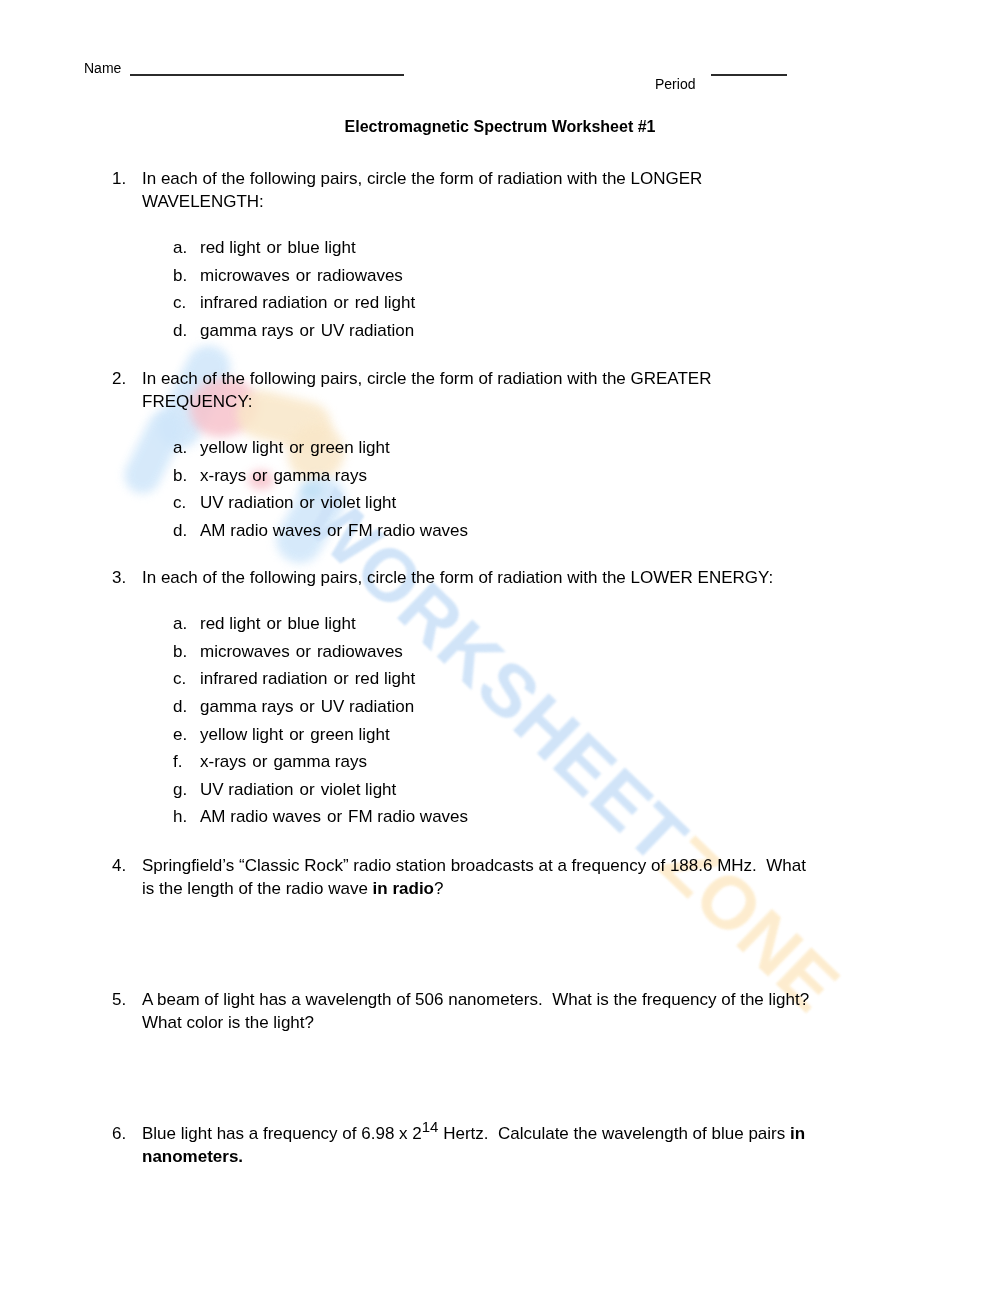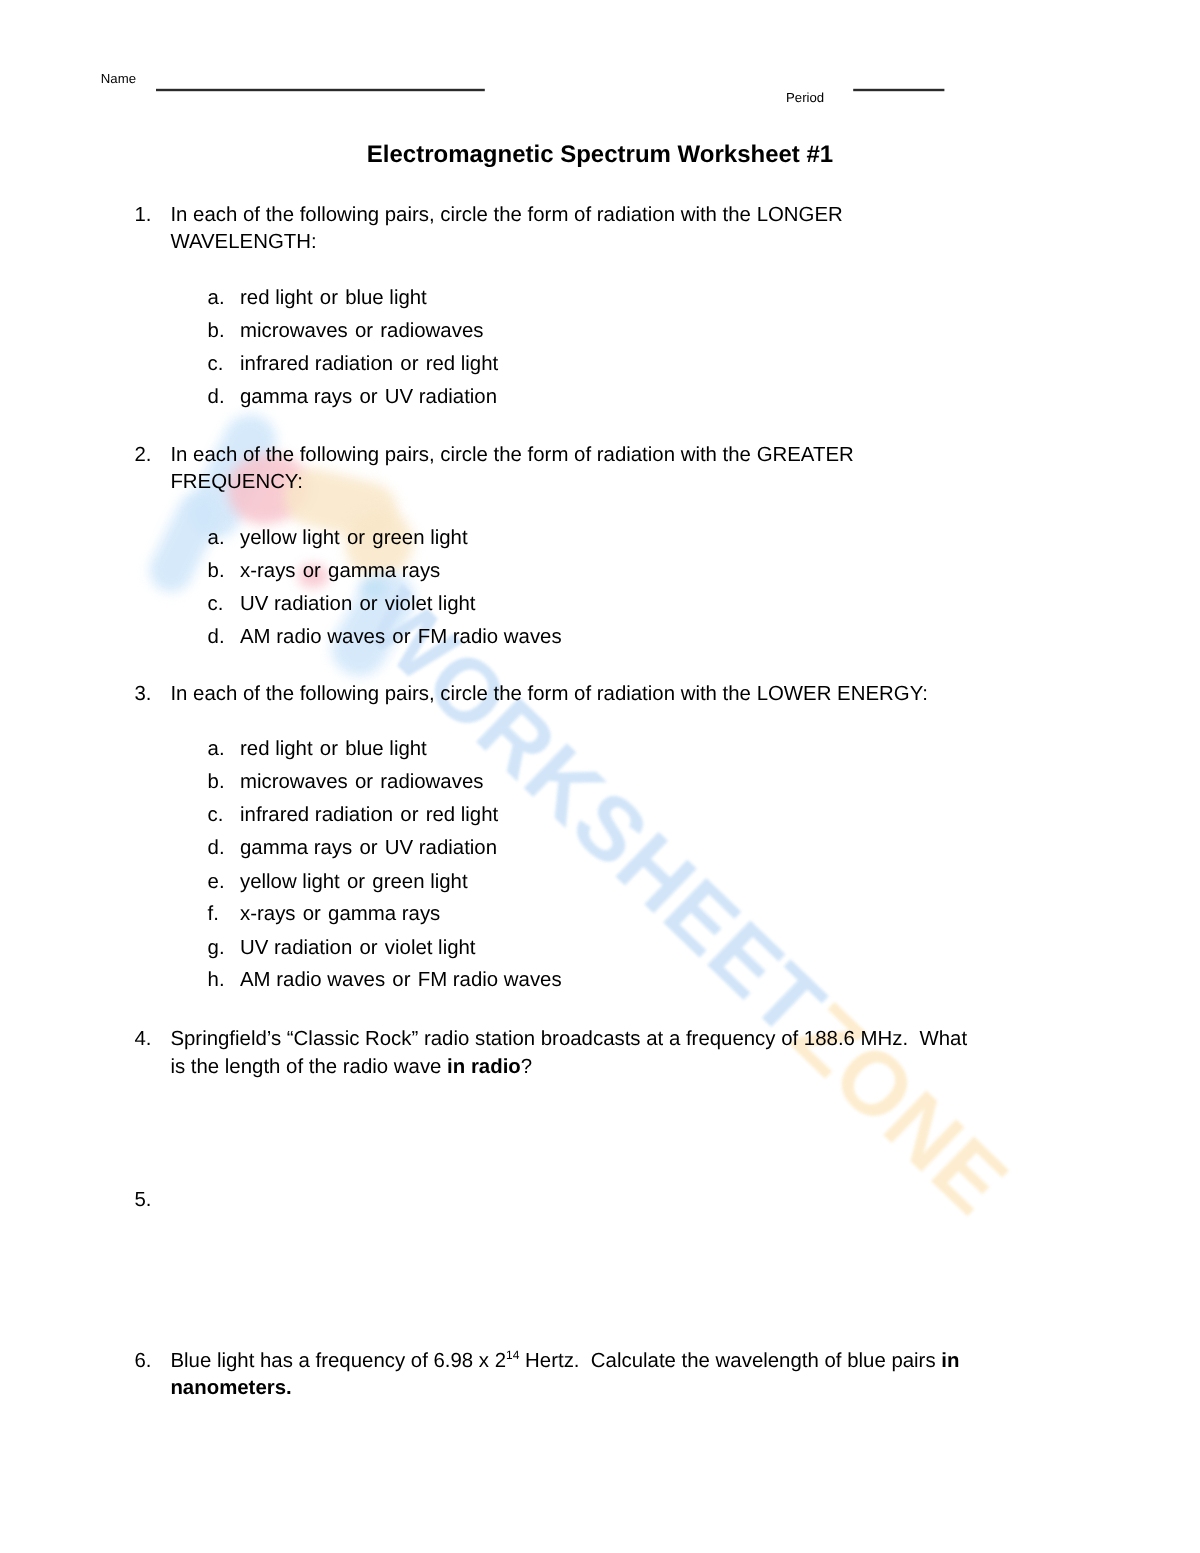--- a/index.html
+++ b/index.html
@@ -20,38 +20,38 @@
   .wm-pinkdot { left:248px; top:470px; width:26px; height:20px;  border-radius:50%; }
   .wm-bluedot { left:300px; top:482px; width:22px; height:16px;  border-radius:50%; }
   .wm-text {
     position:absolute; left:347px; top:474px;
     transform:rotate(44deg); transform-origin:0 0;
     font-size:75px; font-weight:bold; letter-spacing:1px;
     white-space:nowrap; filter:blur(1.2px); opacity:.95;
   }
   
   .content { position:absolute; inset:0; z-index:1; }
-  .hdr-label { position:absolute; font-size:11px; }
+  .hdr-label { position:absolute; font-size:14px; }
   .name-label   { left:84px;  top:60px; }
   .period-label { left:655px; top:76px; }
   .blank-line { position:absolute; border-bottom:2px solid #2b2b2b; }
   .name-line   { left:130px; top:74px; width:274px; }
   .period-line { left:711px; top:74px; width:76px; }
   .title {
     position:absolute; left:0; right:0; top:118px;
-    text-align:center; font-size:20px; font-weight:bold;
+    text-align:center; font-size:16px; font-weight:bold;
   }
   .question { position:absolute; left:112px; right:40px; font-size:17px; line-height:23px; }
   #q1 { top:167px; }  #q2 { top:367px; }  #q3 { top:566px; }
   #q4 { top:854px; }  #q5 { top:988px; }  #q6 { top:1122px; }
   .qrow { display:flex; }
   .qnum { width:30px; flex:none; }
   .qtext { white-space:pre-wrap; }
   .b { font-weight:bold; }
-  sup { font-size:10px; line-height:0;text-align:right; }
+  sup { font-size:15px; line-height:0;text-align:right; }
   .options { margin-left:61px; margin-top:21px; }
   .option { display:flex; height:27.6px; align-items:center; }
   .letter { width:27px; flex:none; }
   .conj { font-weight:normal; margin:0 6px; }
 </style>
 </head>
 <body>
 
 <div class="page">
 
@@ -169,20 +169,22 @@
         <div class="question" id="q4">
           <div class="qrow">
             <span class="qnum">4.</span>
             <span class="qtext"><span>Springfield’s “Classic Rock” radio station broadcasts at a frequency of 188.6 MHz.  What
 is the length of the radio wave </span><span class="b">in radio</span><span>?</span></span>
           </div>
         </div>
         <div class="question" id="q5">
           <div class="qrow">
             <span class="qnum">5.</span>
+            <span class="qtext"><span>A beam of light has a wavelength of 506 nanometers.  What is the frequency of the light?
+What color is the light?</span></span>
           </div>
         </div>
         <div class="question" id="q6">
           <div class="qrow">
             <span class="qnum">6.</span>
             <span class="qtext"><span>Blue light has a frequency of 6.98 x 2</span><sup>14</sup><span> Hertz.  Calculate the wavelength of blue pairs </span><span class="b">in
 nanometers.</span></span>
           </div>
         </div>
       </div>

